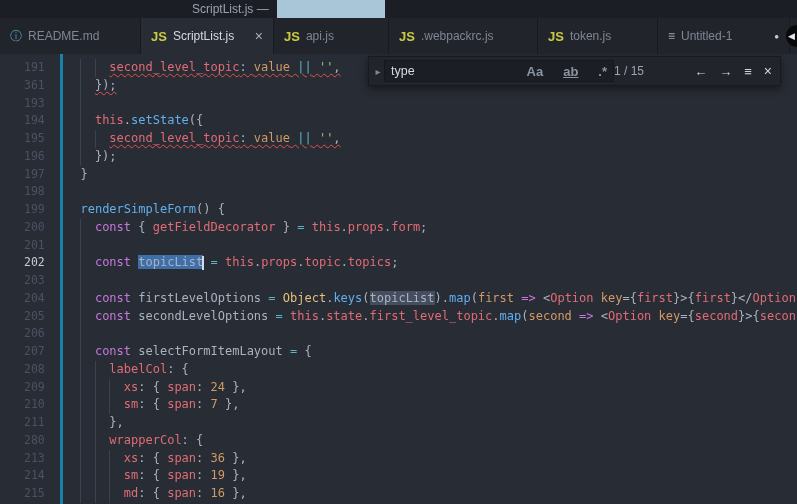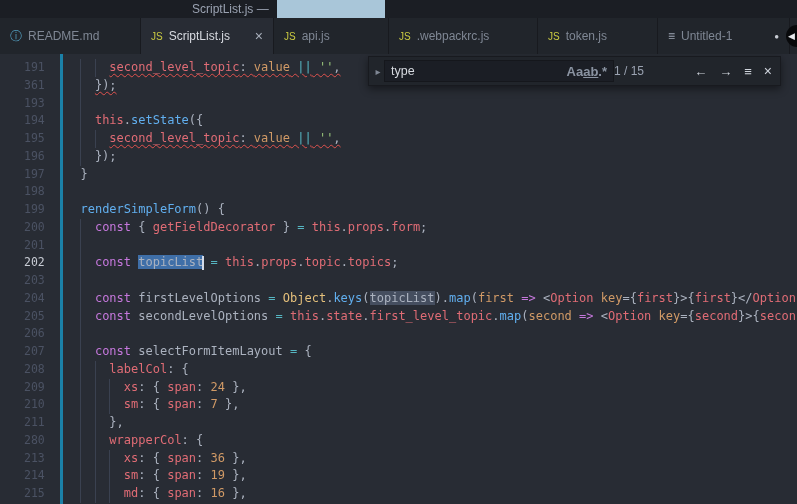--- a/index.html
+++ b/index.html
@@ -19,21 +19,21 @@
        background:#21252b;border-right:1px solid #181a1f;font-size:12px;color:#7f8794;
        white-space:nowrap;overflow:hidden;cursor:default;}
   .tab.active{background:#282c34;color:#d7dae0;}
   .tab:nth-child(1){width:141px}
   .tab:nth-child(2){width:133px}
   .tab:nth-child(3){width:115px}
   .tab:nth-child(4){width:149px}
   .tab:nth-child(5){width:120px}
   .tab:nth-child(6){width:132px}
   .ticon{flex:none;}
-  .ticon.js{color:#cbcb41;font-size:10px;font-weight:normal;}
+  .ticon.js{color:#cbcb41;font-size:13px;font-weight:bold;}
   .ticon.info{color:#519aba;font-size:12px;}
   .ticon.file{color:#9da5b4;font-size:12px;}
   .tclose{margin-left:auto;color:#a9b0bc;font-size:14px;line-height:14px;}
   .tdot{margin-left:auto;color:#c8ccd4;font-size:8px;}
   #tabcircle{position:absolute;right:-11px;top:7px;width:22px;height:22px;border-radius:50%;
              background:#08090b;color:#e8eaee;font-size:9px;line-height:22px;padding-left:2px;
              box-sizing:border-box;text-align:left;}
   
   #editor{position:absolute;top:54px;left:0;right:0;bottom:0;background:#282c34;overflow:hidden;}
   #modbar{position:absolute;left:60px;top:0;bottom:0;width:3px;background:#1b81a8;}
@@ -52,21 +52,21 @@
       text-decoration-thickness:1px;text-underline-offset:2px;}
   .sel{background:#3f6fa8;}
   .hl{background:#454e5f;}
   .cursor{display:inline-block;width:2px;height:14px;margin:0 -1px;background:#d4dbe8;vertical-align:middle;}
   
   #find{position:absolute;top:2px;left:368px;width:413px;height:30px;box-sizing:border-box;
         background:#21252b;border:1px solid #181a1f;box-shadow:0 3px 8px rgba(0,0,0,.45);
         display:flex;align-items:center;padding:0 8px 0 3px;}
   .fchev{color:#7f8794;font-size:10px;width:12px;flex:none;text-align:center;}
   .finput{display:flex;align-items:center;box-sizing:border-box;width:230px;height:22px;
-          background:#1b1e25;border:1px solid #15171c;padding:0 6px;gap:0;flex:none;}
+          background:#1b1e25;border:1px solid #15171c;padding:0 6px;gap:20px;flex:none;}
   .fquery{flex:1;min-width:0;background:transparent;border:none;outline:none;
           color:#d7dae0;font-size:12.5px;font-family:"Liberation Sans","DejaVu Sans",sans-serif;padding:0;}
   .ftoggle{color:#8a93a1;font-size:13px;flex:none;cursor:pointer;font-weight:bold;}
   .ftoggle.wword{text-decoration:underline;}
   .fcount{color:#9aa2b1;font-size:12px;white-space:nowrap;}
   .fspacer{flex:1;}
   .fnav{color:#d0d5dd;font-size:13px;margin-left:12px;cursor:pointer;flex:none;}
   .fnav.fclose{font-size:14px;}
 </style>
 </head>

